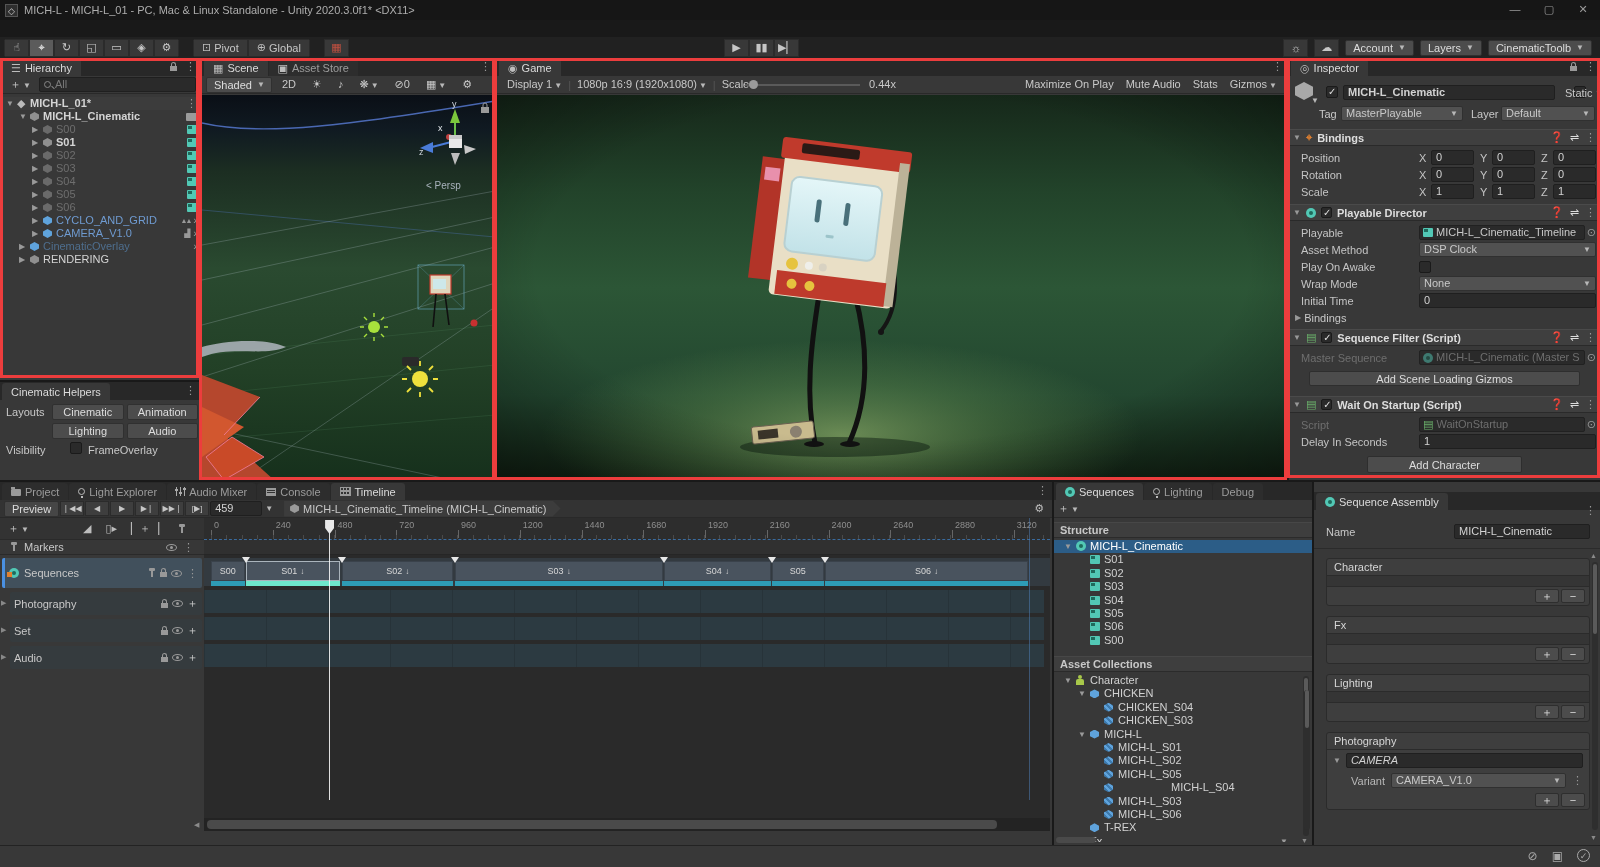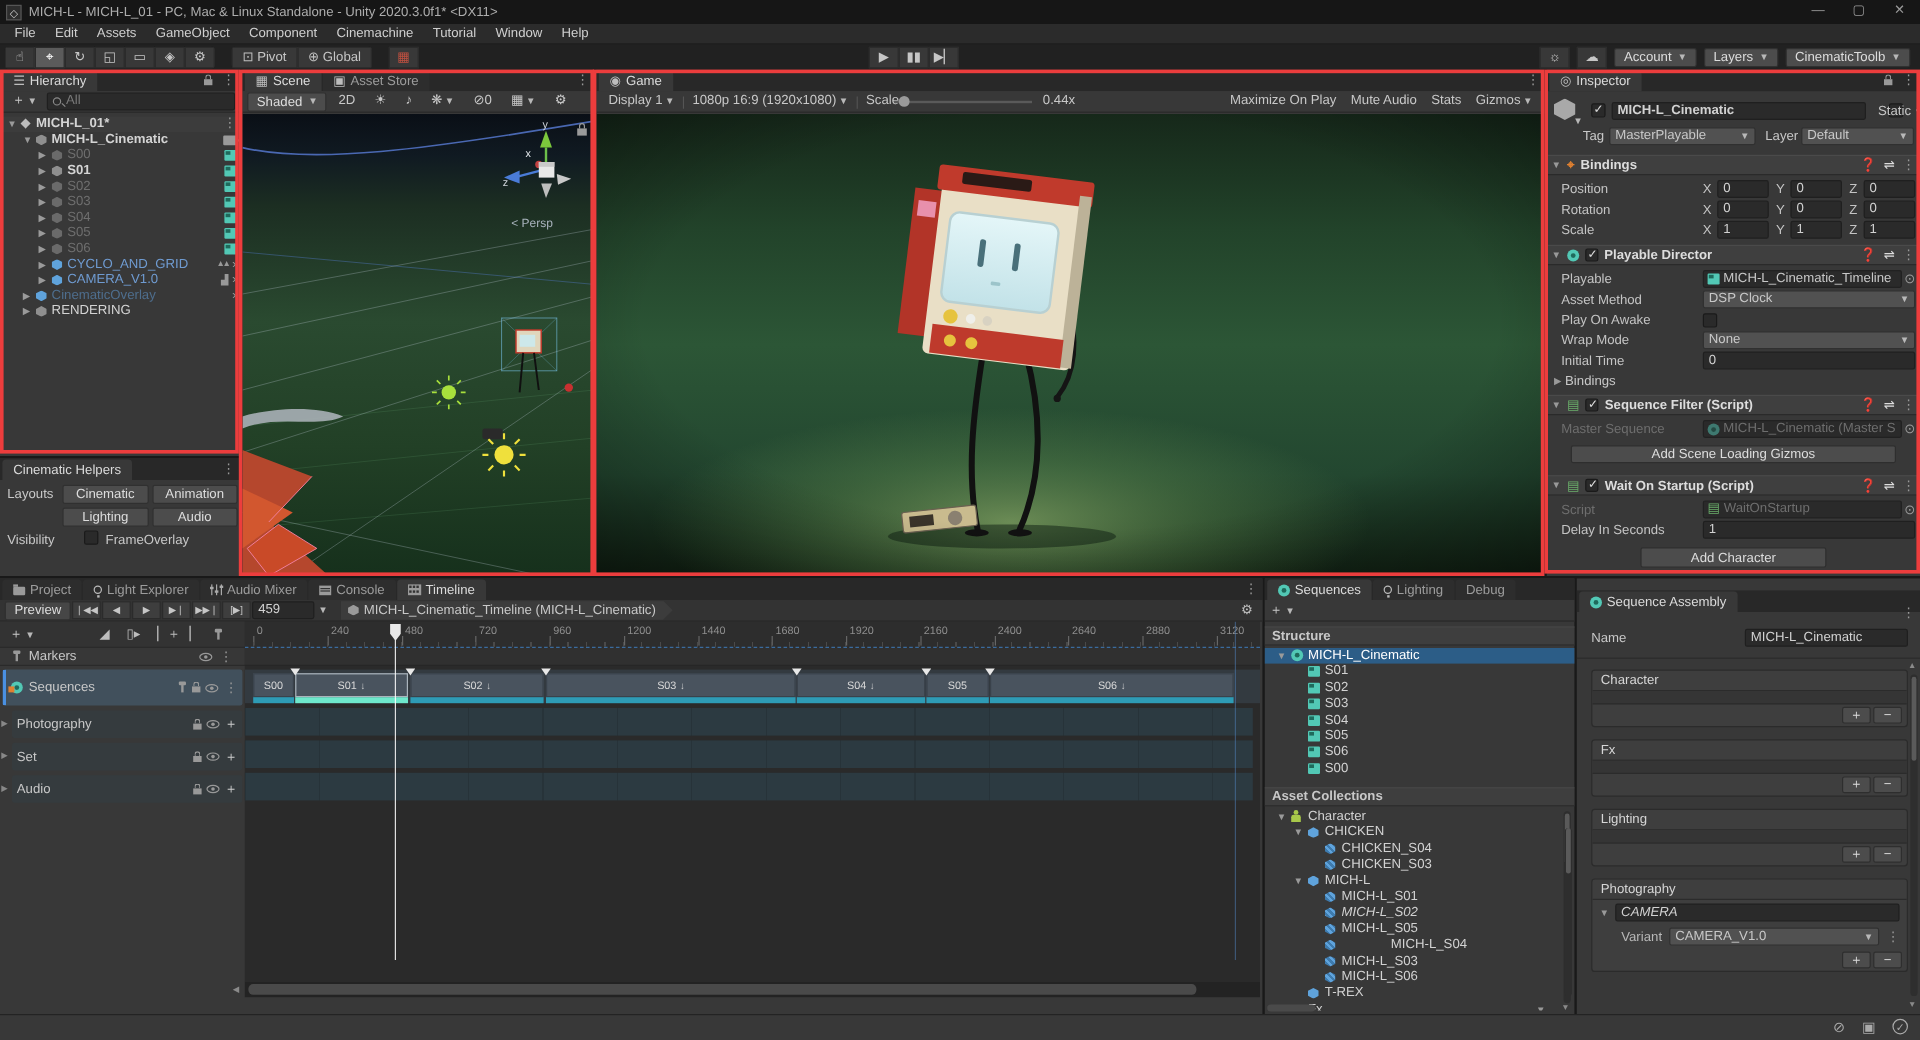--- a/index.html
+++ b/index.html
@@ -109,31 +109,20 @@
 
   <div id="titlebar">
     <span class="ulogo">◇</span>
     <span>MICH-L - MICH-L_01 - PC, Mac &amp; Linux Standalone - Unity 2020.3.0f1* &lt;DX11&gt;</span>
     <span style="flex:1"></span>
     <span class="winbtn">—</span>
     <span class="winbtn">▢</span>
     <span class="winbtn">✕</span>
   </div>
 
-  <div id="menubar">
-      <span class="menu-item">File</span>
-      <span class="menu-item">Edit</span>
-      <span class="menu-item">Assets</span>
-      <span class="menu-item">GameObject</span>
-      <span class="menu-item">Component</span>
-      <span class="menu-item">Cinemachine</span>
-      <span class="menu-item">Tutorial</span>
-      <span class="menu-item">Window</span>
-      <span class="menu-item">Help</span>
-    </div>
 
   <div id="maintoolbar">
     <div class="tgroup" id="tools">
         <span class="toolbtn">☝</span>
         <span class="toolbtn sel">⌖</span>
         <span class="toolbtn">↻</span>
         <span class="toolbtn">◱</span>
         <span class="toolbtn">▭</span>
         <span class="toolbtn">◈</span>
         <span class="toolbtn">⚙</span>
@@ -931,31 +920,31 @@
         </div>
         <div class="hrow" style="height: 13.4px;">
           <span class="exp" style="left: 24px;">▼</span>
           <span class="cube blue" style="position: absolute; top: 2px; left: 36px;"></span>
           <span class="lbl" style="left: 50px; color: rgb(210, 210, 210);">MICH-L</span>
         </div>
         <div class="hrow" style="height: 13.4px;">
           <span class="variant" style="position: absolute; top: 2px; left: 50px;"></span>
           <span class="lbl" style="left: 64px; color: rgb(210, 210, 210);">MICH-L_S01</span>
         </div>
-        <div class="hrow" style="height: 13.4px; font-style: italic;">
+        <div class="hrow" style="height: 13.4px;">
           <span class="variant" style="position: absolute; top: 2px; left: 50px;"></span>
           <span class="lbl" style="left: 64px; color: rgb(210, 210, 210);">MICH-L_S02</span>
         </div>
         <div class="hrow" style="height: 13.4px;">
           <span class="variant" style="position: absolute; top: 2px; left: 50px;"></span>
           <span class="lbl" style="left: 64px; color: rgb(210, 210, 210);">MICH-L_S05</span>
         </div>
         <div class="hrow" style="height: 13.4px;">
           <span class="variant" style="position: absolute; top: 2px; left: 50px;"></span>
-          <span class="lbl" style="left: 64px; color: rgb(210, 210, 210); padding-left: 41px;">MICH-L_S04</span>
+          <span class="lbl" style="left: 76px; color: rgb(210, 210, 210); padding-left: 41px;">MICH-L_S04</span>
         </div>
         <div class="hrow" style="height: 13.4px;">
           <span class="variant" style="position: absolute; top: 2px; left: 50px;"></span>
           <span class="lbl" style="left: 64px; color: rgb(210, 210, 210);">MICH-L_S03</span>
         </div>
         <div class="hrow" style="height: 13.4px;">
           <span class="variant" style="position: absolute; top: 2px; left: 50px;"></span>
           <span class="lbl" style="left: 64px; color: rgb(210, 210, 210);">MICH-L_S06</span>
         </div>
         <div class="hrow" style="height: 13.4px;">

